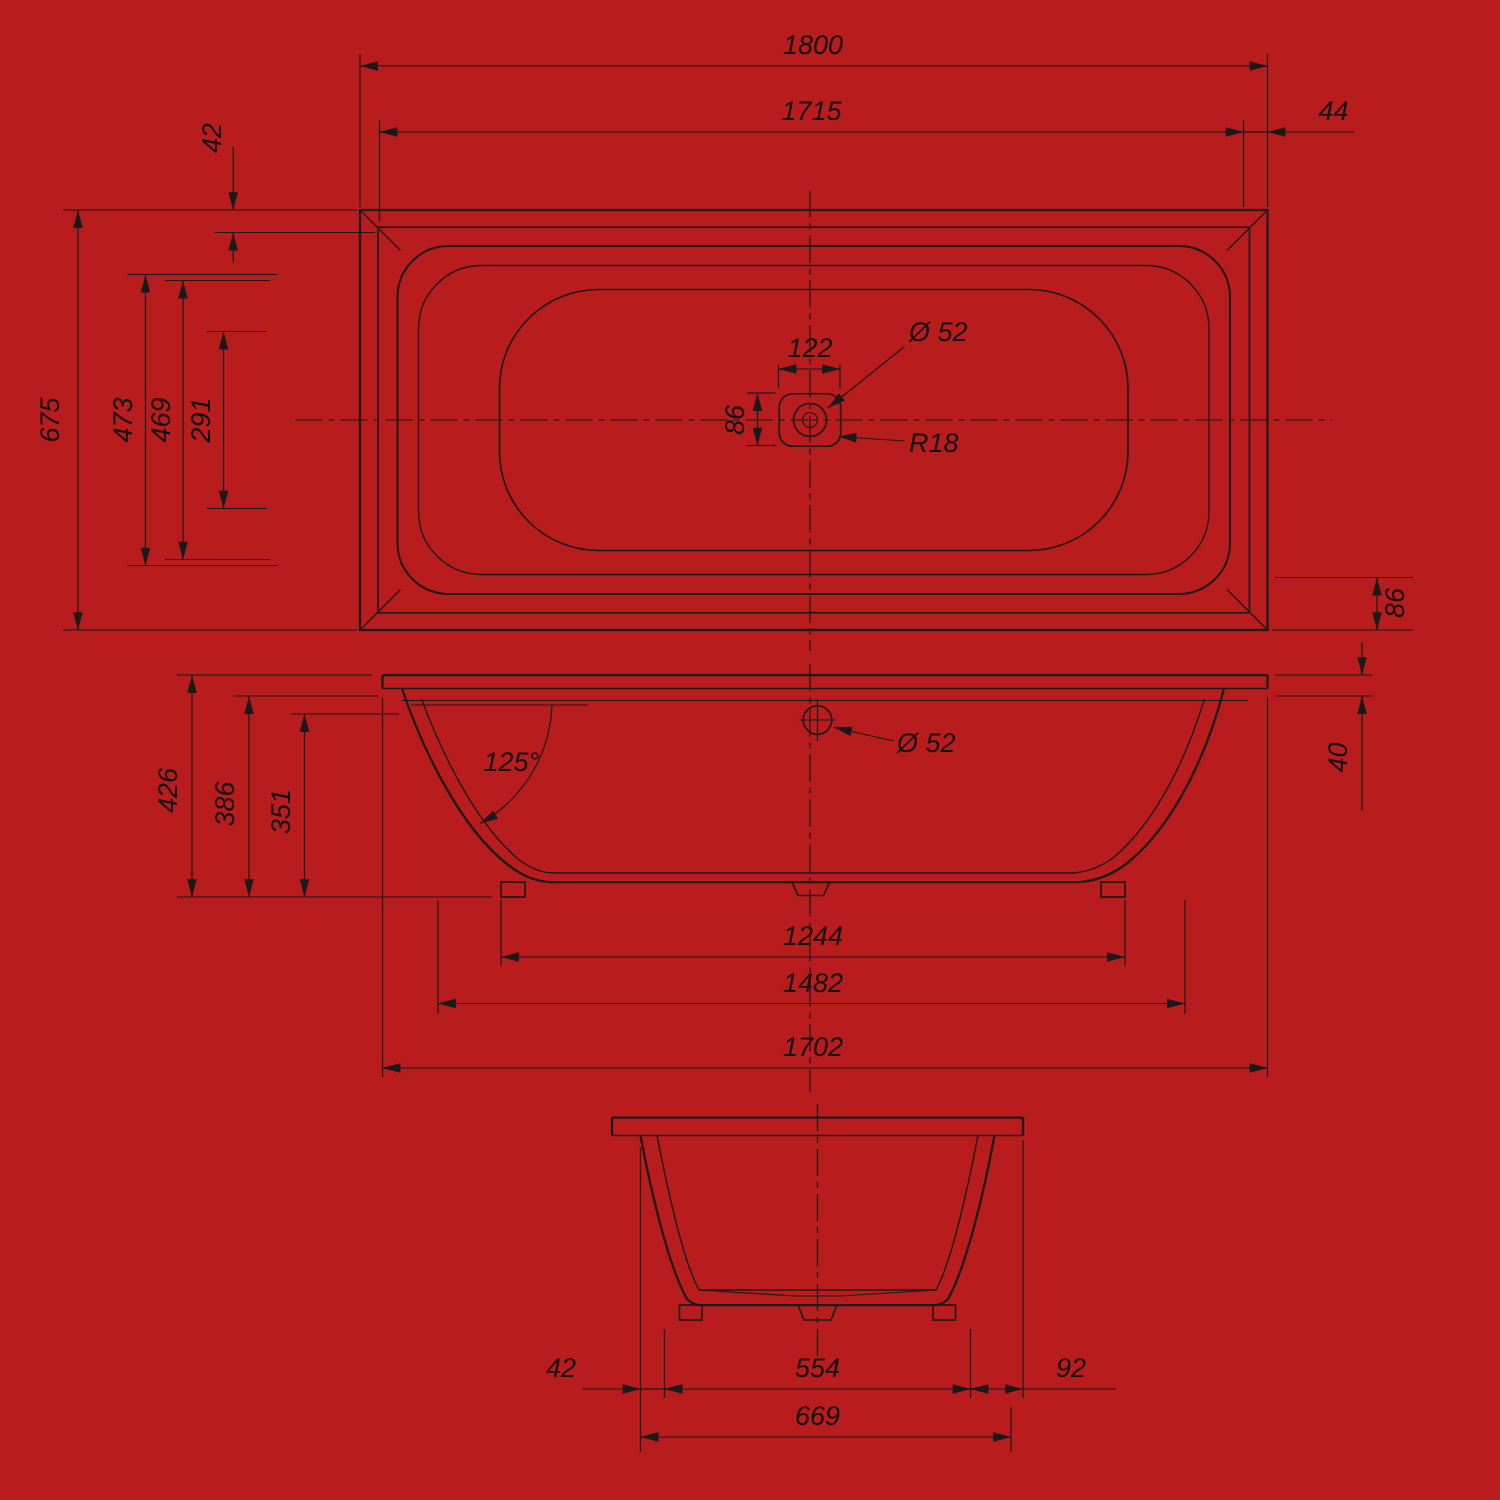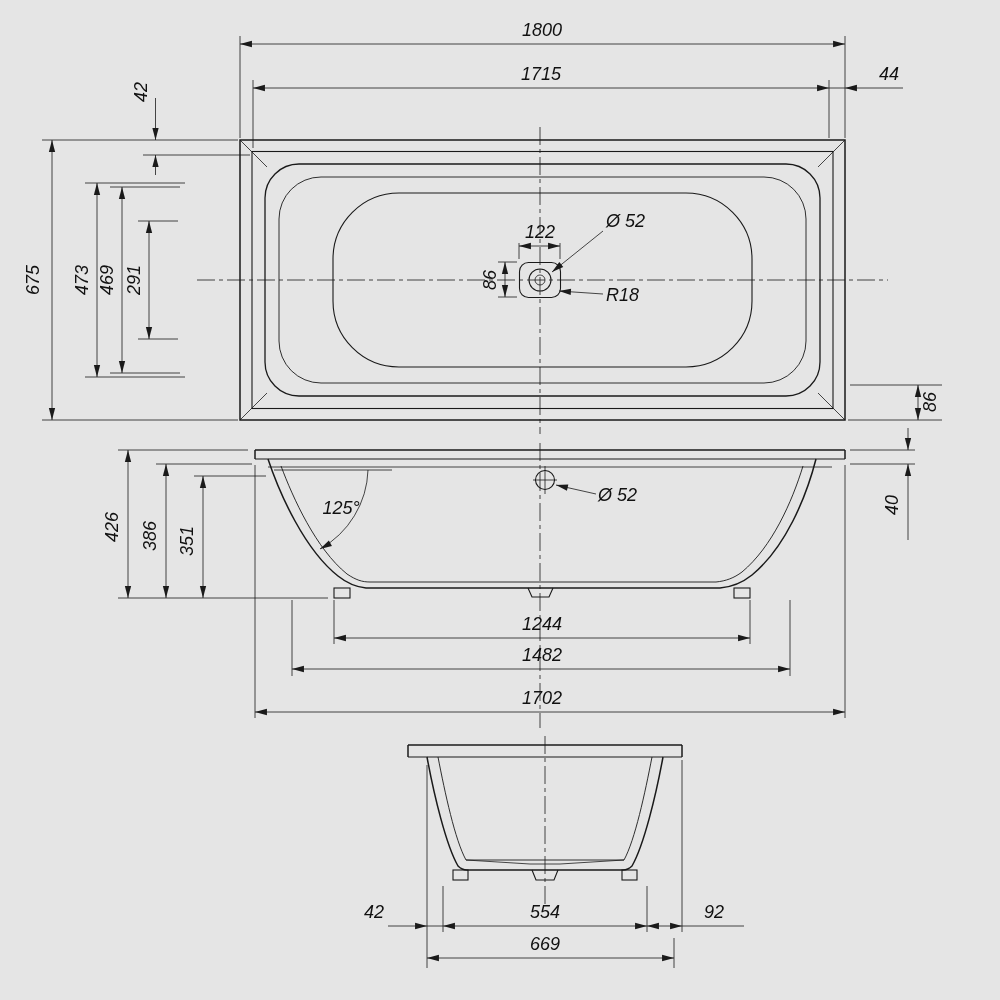--- a/index.html
+++ b/index.html
@@ -1,16 +1,16 @@
 <!DOCTYPE html>
 <html><head>
 <meta charset="utf-8">
 <style>
   html,body{margin:0;padding:0;background:#ffffff;}
-  .page{width:1000px;height:1000px;background:#e5e5e5;position:relative;overflow:hidden;}
+  .page{width:1000px;height:1000px;background:#b91c1c;position:relative;overflow:hidden;}
   svg{display:block;}
   
   .ol{fill:none;stroke:#1a1a1a;stroke-width:1.5;}   
   .om{fill:none;stroke:#1a1a1a;stroke-width:1.1;}   
   .tl{fill:none;stroke:#1a1a1a;stroke-width:0.8;}   
   .cl{fill:none;stroke:#1a1a1a;stroke-width:0.8;stroke-dasharray:18 4 4 4;} 
   text.dim{font-family:"Liberation Sans","DejaVu Sans",sans-serif;font-style:italic;
            font-size:18px;fill:#111;}
 </style>
 </head>

